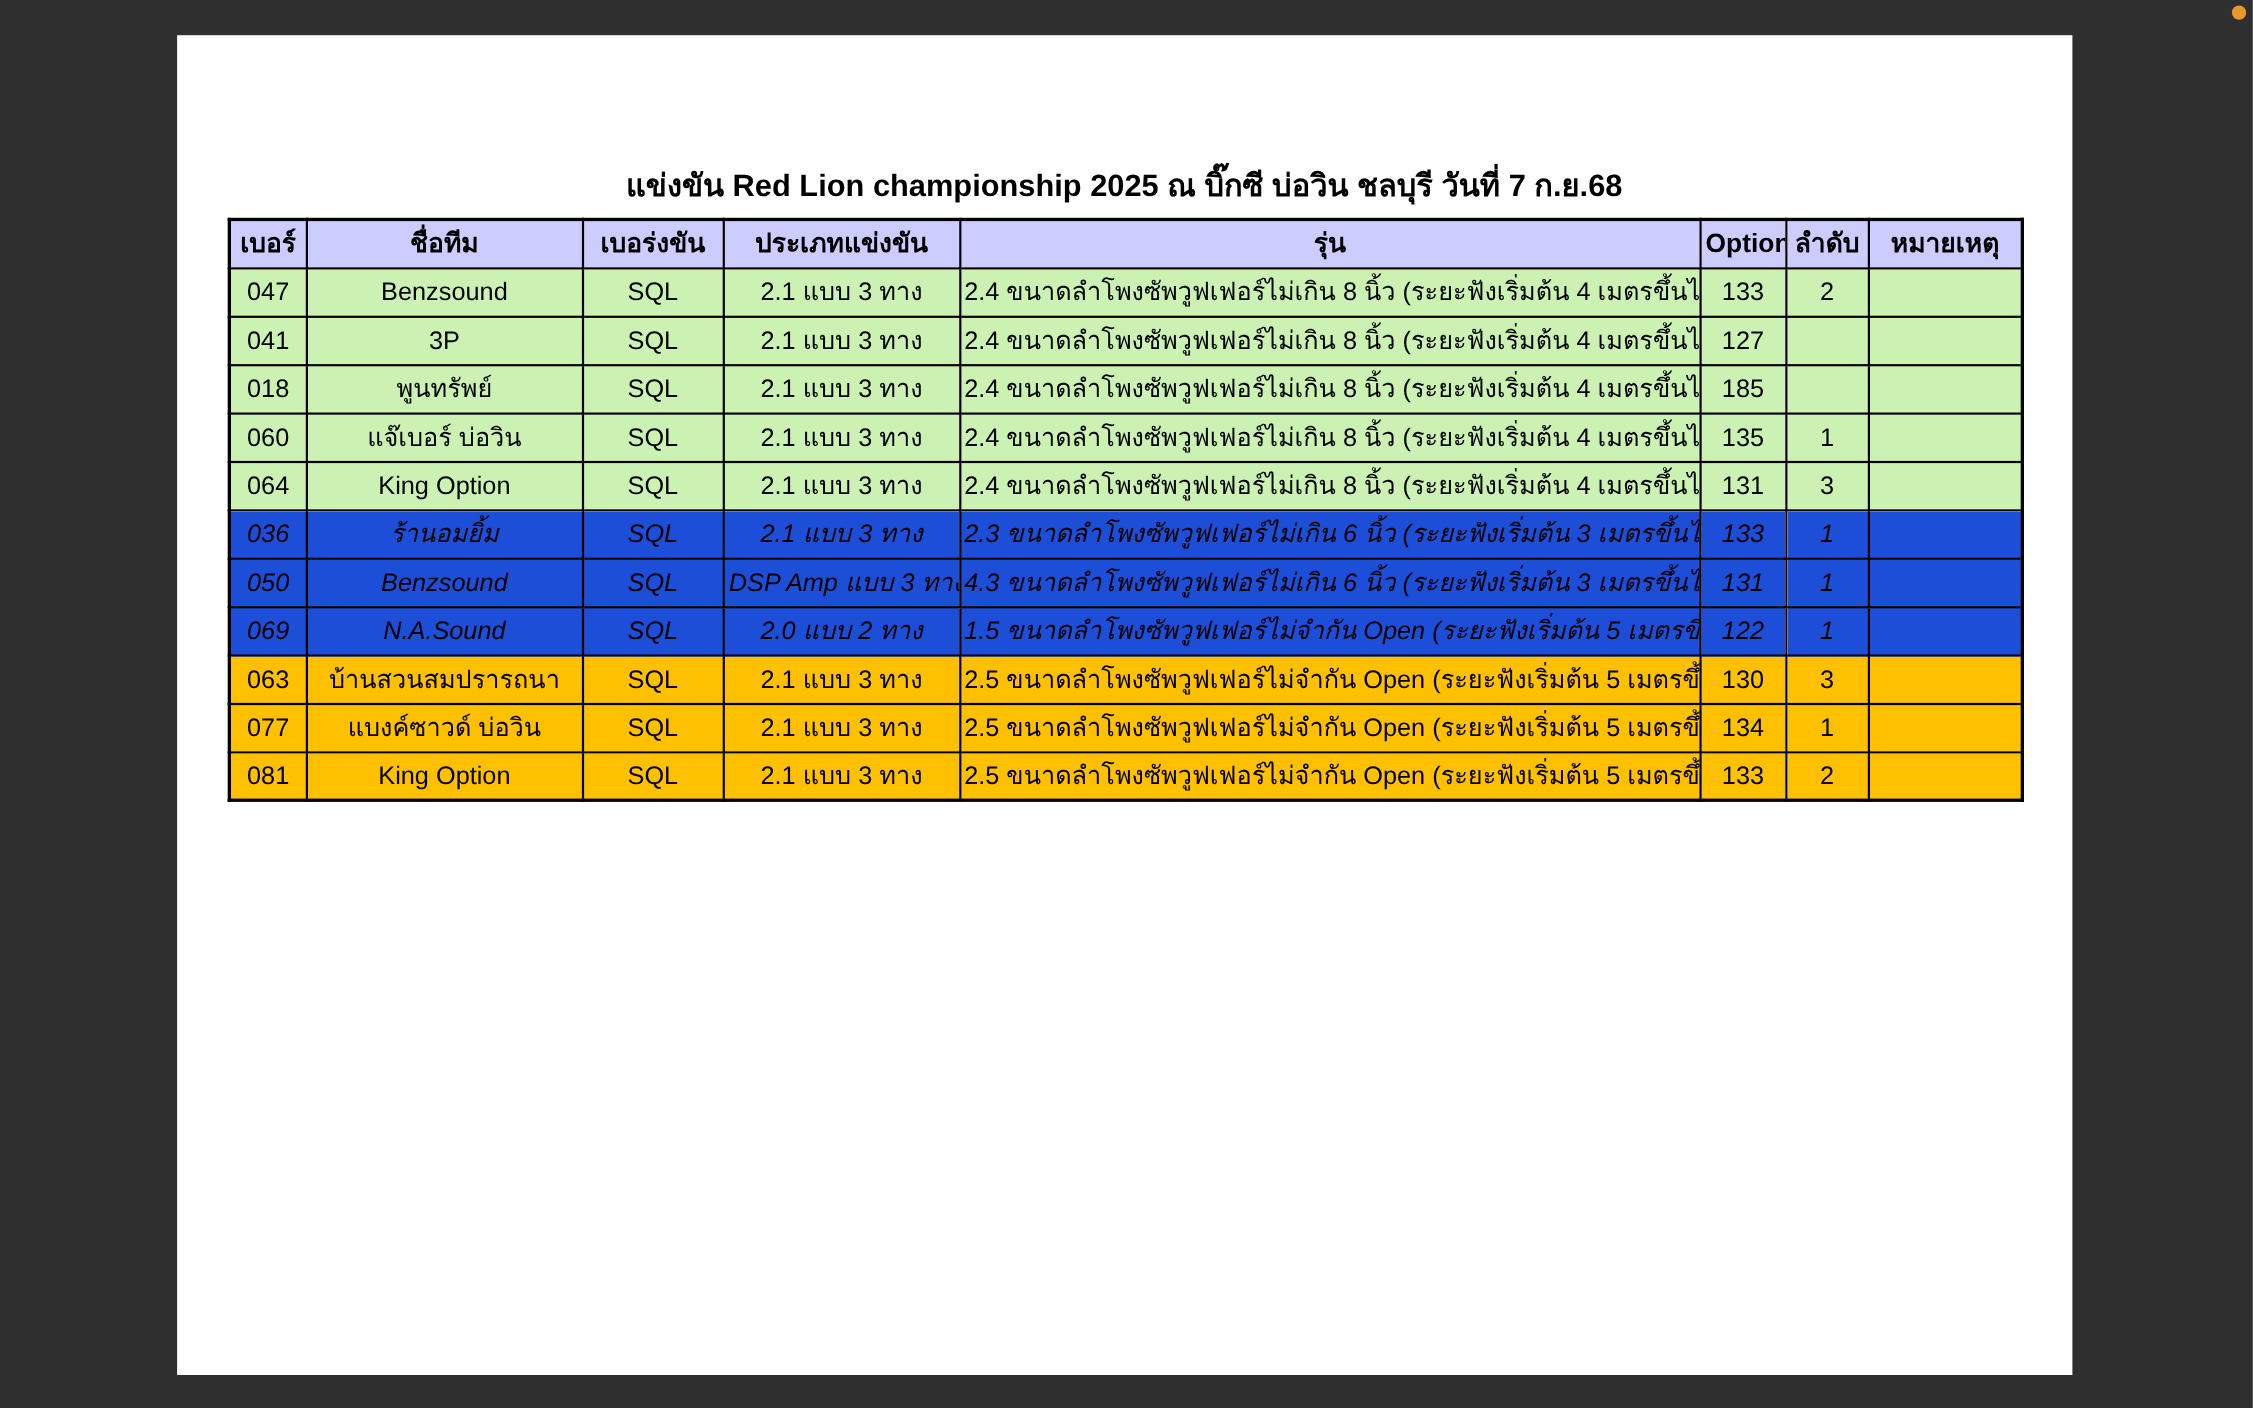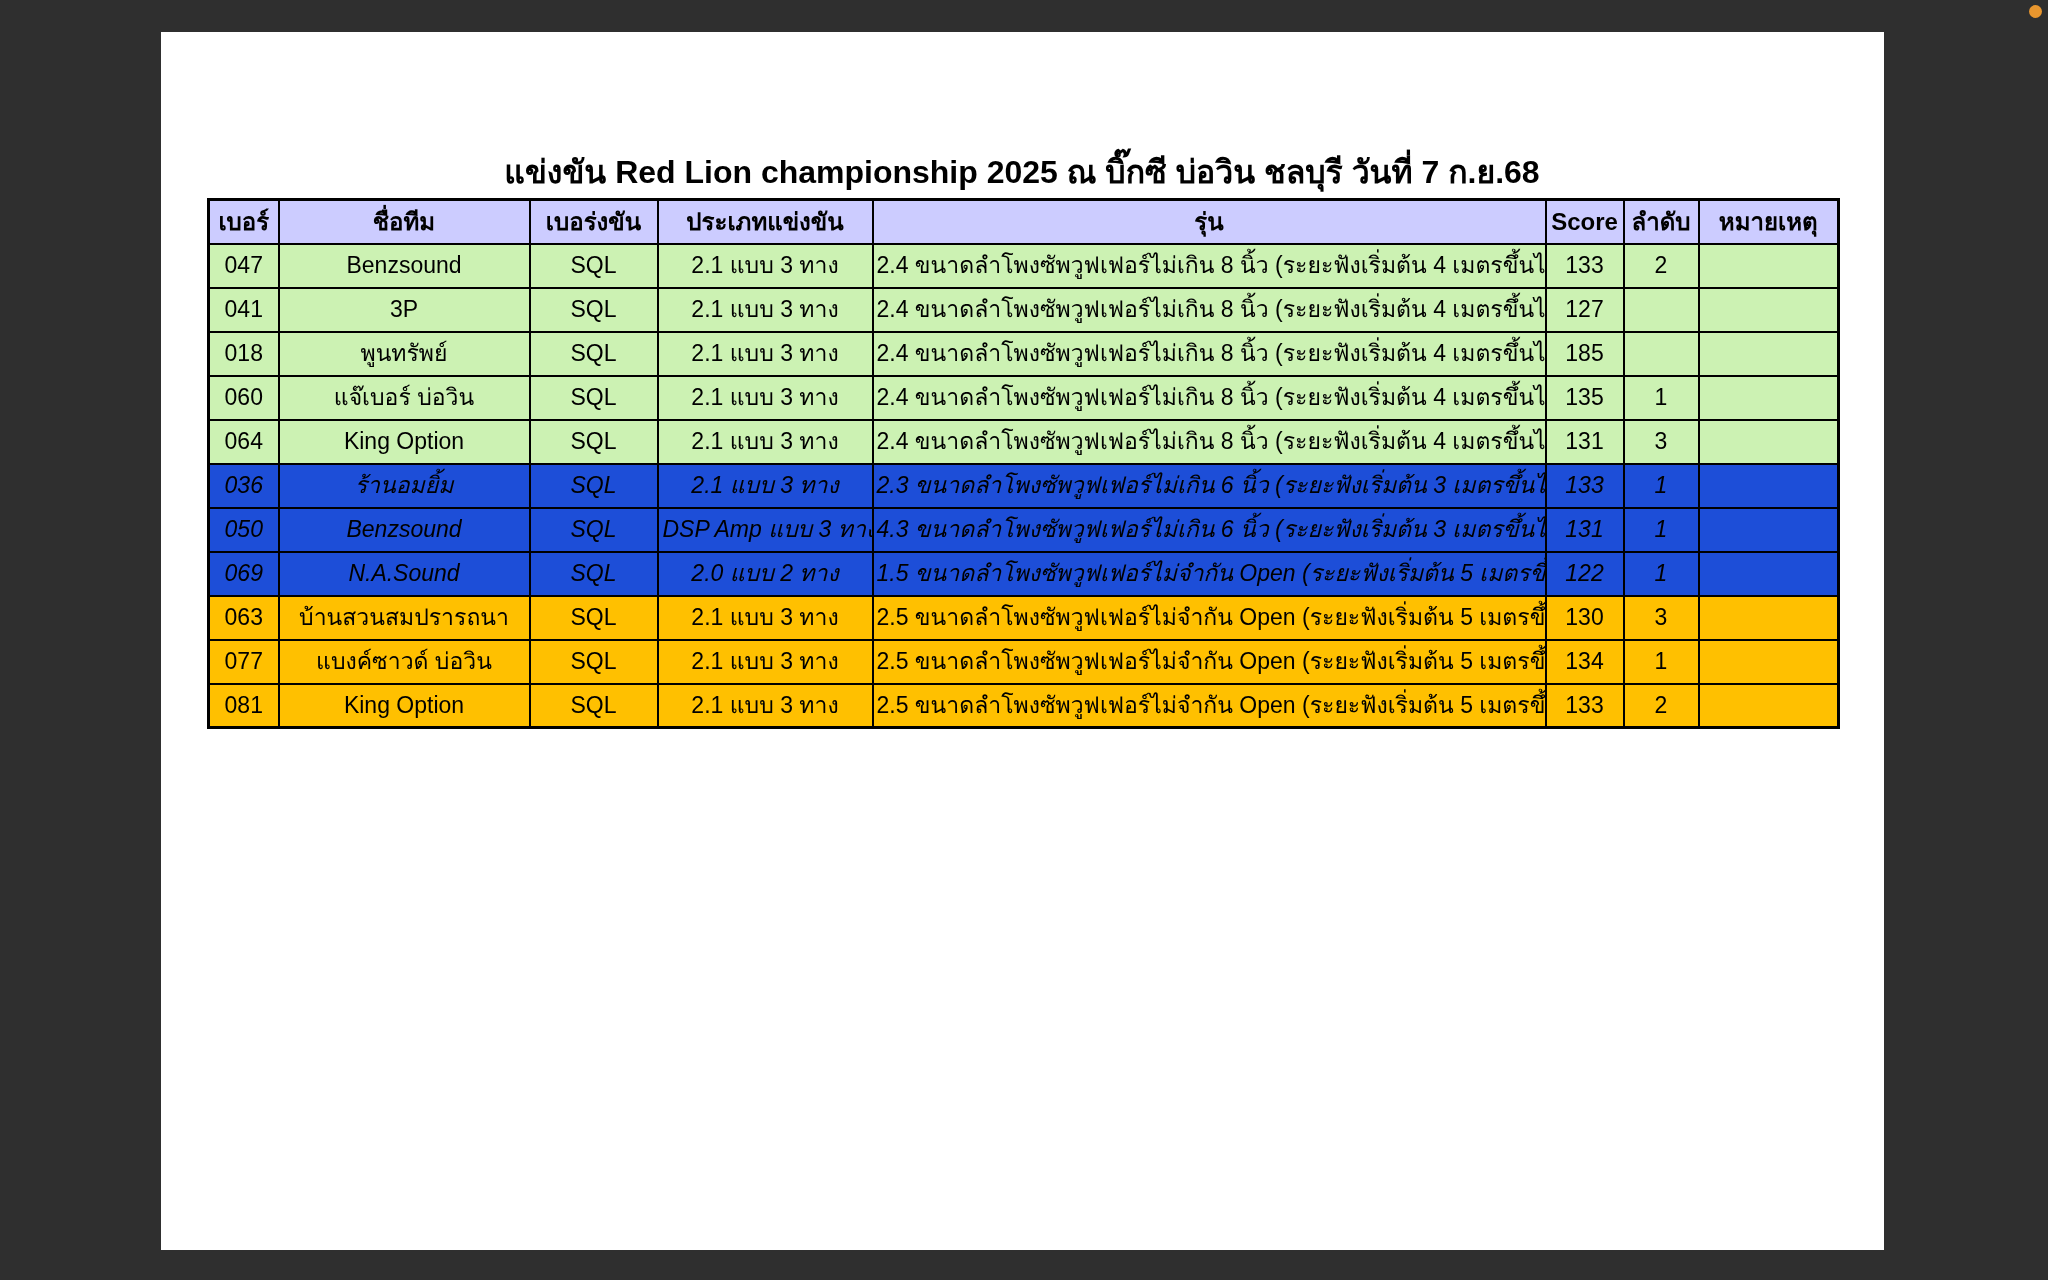--- a/index.html
+++ b/index.html
@@ -31,21 +31,21 @@
     height: 1218px;
     background: #ffffff;
   }
   .doc-title {
     position: absolute;
     left: 46px;
     top: 114px;
     width: 1630px;
     text-align: center;
     font-weight: bold;
-    font-size: 32px;
+    font-size: 28px;
     color: #000;
     white-space: nowrap;
   }
   table.results {
     position: absolute;
     left: 46px;
     top: 166px;
     width: 1630px;
     border-collapse: collapse;
     table-layout: fixed;
@@ -99,21 +99,21 @@
       <col style="width:75px">
       <col style="width:140px">
     </colgroup>
     <thead>
       <tr>
         <th>เบอร์</th>
         <th>ชื่อทีม</th>
         <th>เบอร่งขัน</th>
         <th>ประเภทแข่งขัน</th>
         <th>รุ่น</th>
-        <th>Score</th>
+        <th>Option</th>
         <th>ลำดับ</th>
         <th>หมายเหตุ</th>
       </tr>
     </thead>
     <tbody>
         <tr class="row-green">
           <td>047</td>
           <td>Benzsound</td>
           <td>SQL</td>
           <td>2.1 แบบ 3 ทาง</td>

